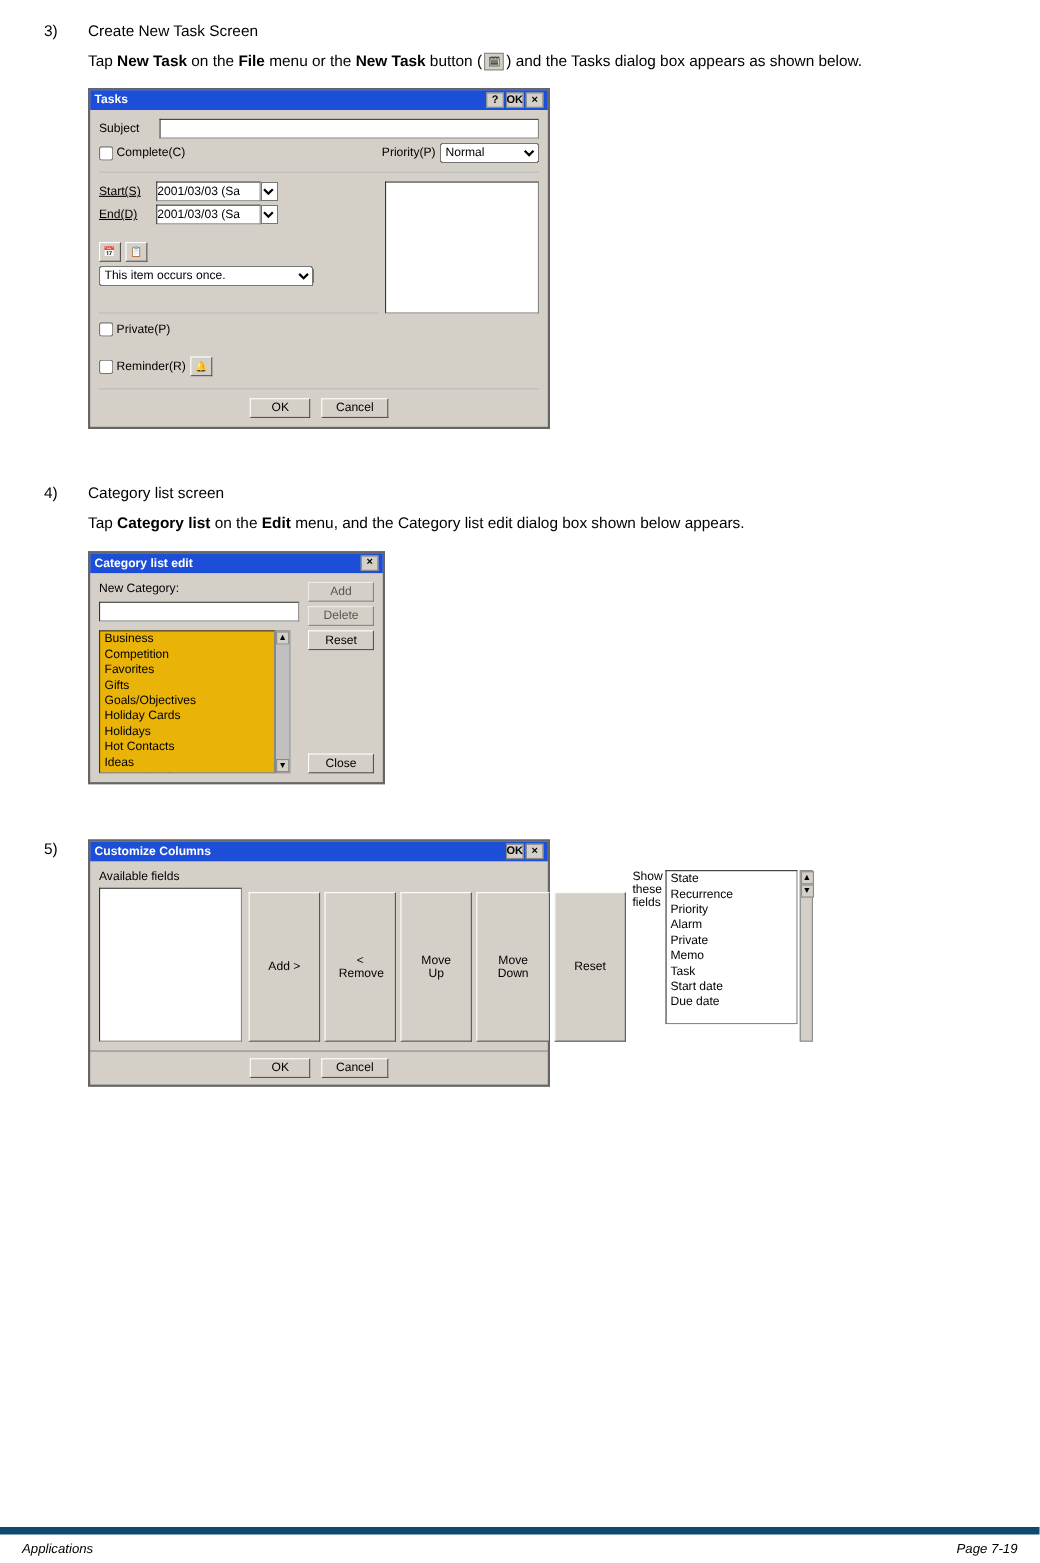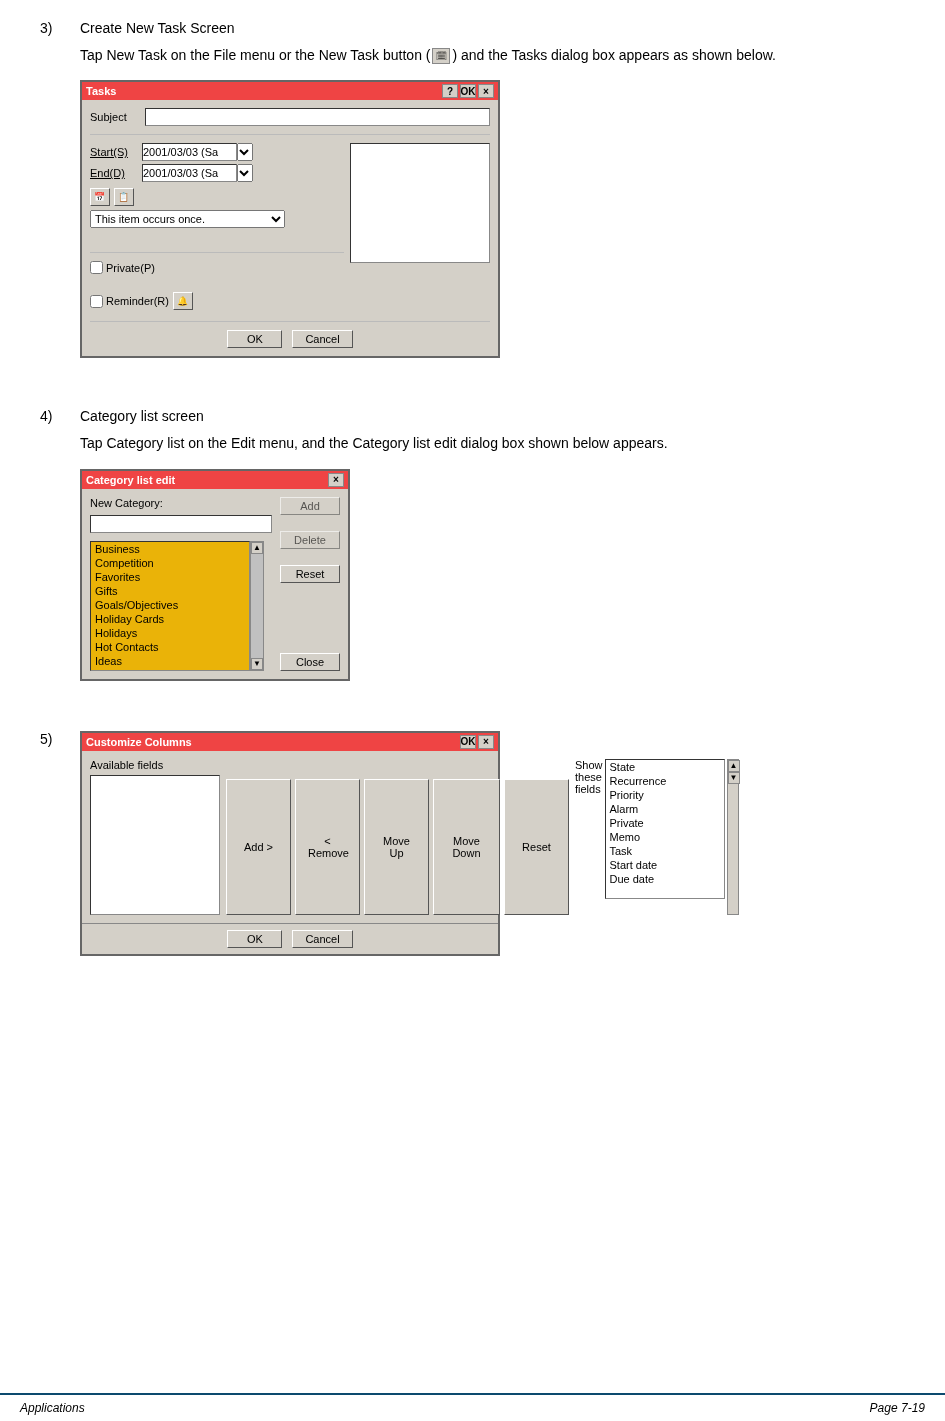--- a/index.html
+++ b/index.html
@@ -36,38 +36,38 @@
       font-size: 14px;
       margin-bottom: 8px;
     }
 
     .section-desc {
       font-size: 14px;
       line-height: 1.6;
       margin-bottom: 14px;
     }
 
-    .bold { font-weight: normal; }
+    .bold { font-weight: bold; }
 
     
     .dialog-wrapper {
       margin-left: 0;
       margin-bottom: 20px;
     }
 
     .dialog {
       display: inline-block;
       border: 2px solid #666;
       background: #d4d0c8;
       font-size: 11px;
       font-family: Arial, sans-serif;
     }
 
     .dialog-titlebar {
-      background: #ef4444;
+      background: #1d4ed8;
       color: #fff;
       padding: 2px 4px;
       display: flex;
       align-items: center;
       justify-content: space-between;
       font-size: 11px;
       font-weight: bold;
     }
 
     .dialog-titlebar-buttons {
@@ -139,21 +139,21 @@
     .catlist-left {
       flex: 1;
       display: flex;
       flex-direction: column;
       gap: 4px;
     }
 
     .catlist-right {
       display: flex;
       flex-direction: column;
-      gap: 16px;
+      gap: 4px;
       width: 60px;
     }
 
     .new-cat-label {
       font-size: 11px;
       margin-bottom: 2px;
     }
 
     .new-cat-input {
       width: 100%;
@@ -251,21 +251,21 @@
     .page-footer {
       position: fixed;
       bottom: 0;
       left: 0;
       right: 0;
       width: 945px;
       display: flex;
       justify-content: space-between;
       align-items: center;
       padding: 6px 20px;
-      border-top: 2px solid #0c4a6e;
+      border-top: 7px solid #0c4a6e;
       background: #fff;
       font-size: 12px;
       font-style: italic;
     }
 
     .inline-icon {
       display: inline-flex;
       align-items: center;
       justify-content: center;
       width: 18px;
@@ -364,33 +364,41 @@
               <span class="title-btn">×</span>
             </div>
           </div>
           <div class="dialog-body">
 
             <div class="form-row" style="display:flex; align-items:center; margin-bottom:4px; font-size:11px;">
               <span style="width:55px;">Subject</span>
               <input type="text" style="flex: 1 1 0%; height: 18px; border: 1px inset rgb(136, 136, 136); background: rgb(255, 255, 255); font-size: 11px;">
             </div>
 
+            <div style="display:flex; align-items:center; margin-bottom:4px; font-size:11px;">
+              <input type="checkbox" style="margin-right: 3px;">
+              <span style="flex:1;">Complete(C)</span>
+              <span style="margin-right:4px;">Priority(P)</span>
+              <select style="width:90px; height:18px; font-size:11px;">
+                <option>Normal</option>
+              </select>
+            </div>
 
             <hr class="sep-line">
 
             <div style="display:flex; gap:6px; margin-bottom:4px;">
               <div style="flex:1;">
                 
                 <div style="display:flex; align-items:center; margin-bottom:3px; font-size:11px;">
                   <span style="width:52px; text-decoration:underline;">Start(S)</span>
                   <input type="text" style="width: 95px; height: 18px; border: 1px inset rgb(136, 136, 136); background: rgb(255, 255, 255); font-size: 11px;" value="2001/03/03 (Sa">
                   <select style="width:16px; height:18px; font-size:11px;"></select>
                 </div>
                 
-                <div style="display:flex; align-items:center; margin-bottom:6px; font-size:11px;">
+                <div style="display:flex; align-items:center; margin-bottom:16px; font-size:11px;">
                   <span style="width:52px; text-decoration:underline;">End(D)</span>
                   <input type="text" style="width: 95px; height: 18px; border: 1px inset rgb(136, 136, 136); background: rgb(255, 255, 255); font-size: 11px;" value="2001/03/03 (Sa">
                   <select style="width:16px; height:18px; font-size:11px;"></select>
                 </div>
                 
                 <div class="tasks-icon-row">
                   <div class="small-icon-btn">📅</div>
                   <div class="small-icon-btn">📋</div>
                 </div>
 

